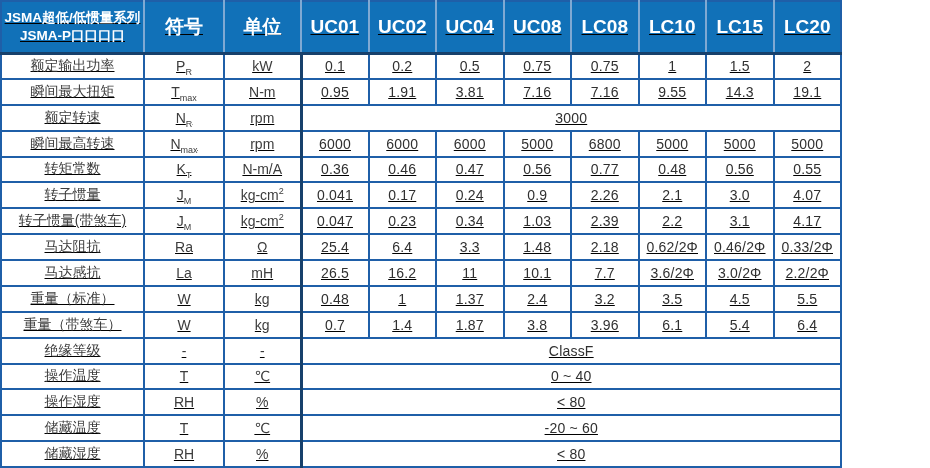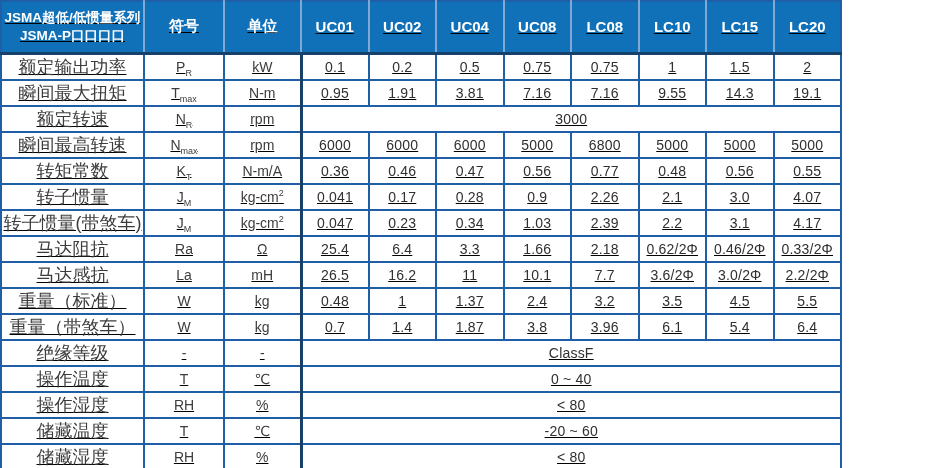--- a/index.html
+++ b/index.html
@@ -21,38 +21,38 @@
     border-collapse:collapse;
     table-layout:fixed;
     border:2px solid var(--border-blue);
     text-decoration:underline;
   }
   thead tr{height:52px;}
   tbody tr{height:24px;}
   thead th{
     background:var(--header-blue);
     color:#ffffff;
-    font-size:15px;
+    font-size:19px;
     font-weight:bold;
     text-align:center;
     vertical-align:middle;
     border-bottom:3px solid var(--border-dark);
   }
   thead th + th{border-left:2px solid var(--header-sep);}
   th.title-cell{font-size:13.5px;line-height:1.35;}
   tbody td{
     border:2px solid var(--border-blue);
     text-align:center;
     vertical-align:middle;
     font-size:14px;
     color:var(--value-dark);
     white-space:nowrap;
     overflow:hidden;
   }
-  td.label-cell{color:var(--text-dark);font-size:18px;}
+  td.label-cell{color:var(--text-dark);font-size:14px;}
   td.symbol-cell{color:var(--text-dark);}
   td.unit-cell{color:var(--text-dark);border-right:3px solid var(--border-dark);margin-left:29px;}
   td.value-cell{letter-spacing:0.2px;}
   sub{font-size:9px;line-height:0;}
   sup{font-size:9px;line-height:0;}
 </style>
 </head>
 <body>
 
 <table class="spec-table">
@@ -147,21 +147,21 @@
         <td class="value-cell">0.48</td>
         <td class="value-cell">0.56</td>
         <td class="value-cell">0.55</td>
       </tr>
       <tr>
         <td class="label-cell">转子惯量</td>
         <td class="symbol-cell"><span>J</span><sub>M</sub></td>
         <td class="unit-cell"><span>kg-cm</span><sup>2</sup></td>
         <td class="value-cell">0.041</td>
         <td class="value-cell">0.17</td>
-        <td class="value-cell">0.28</td>
+        <td class="value-cell">0.24</td>
         <td class="value-cell">0.9</td>
         <td class="value-cell">2.26</td>
         <td class="value-cell">2.1</td>
         <td class="value-cell">3.0</td>
         <td class="value-cell">4.07</td>
       </tr>
       <tr>
         <td class="label-cell">转子惯量(带煞车)</td>
         <td class="symbol-cell"><span>J</span><sub>M</sub></td>
         <td class="unit-cell"><span>kg-cm</span><sup>2</sup></td>
@@ -174,21 +174,21 @@
         <td class="value-cell">3.1</td>
         <td class="value-cell">4.17</td>
       </tr>
       <tr>
         <td class="label-cell">马达阻抗</td>
         <td class="symbol-cell"><span>Ra</span></td>
         <td class="unit-cell"><span>Ω</span></td>
         <td class="value-cell">25.4</td>
         <td class="value-cell">6.4</td>
         <td class="value-cell">3.3</td>
-        <td class="value-cell">1.66</td>
+        <td class="value-cell">1.48</td>
         <td class="value-cell">2.18</td>
         <td class="value-cell">0.62/2Φ</td>
         <td class="value-cell">0.46/2Φ</td>
         <td class="value-cell">0.33/2Φ</td>
       </tr>
       <tr>
         <td class="label-cell">马达感抗</td>
         <td class="symbol-cell"><span>La</span></td>
         <td class="unit-cell"><span>mH</span></td>
         <td class="value-cell">26.5</td>

